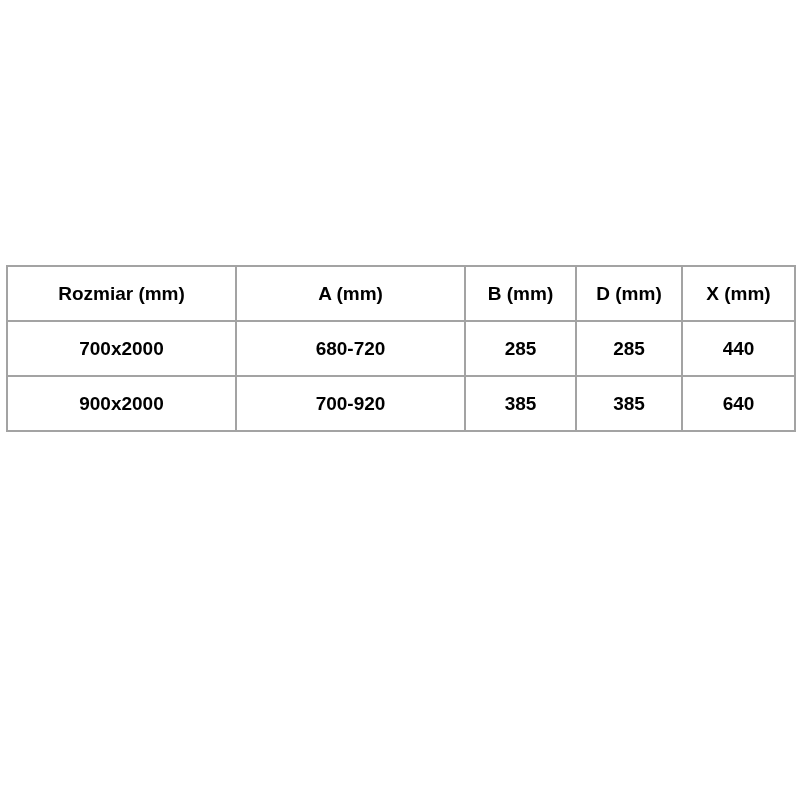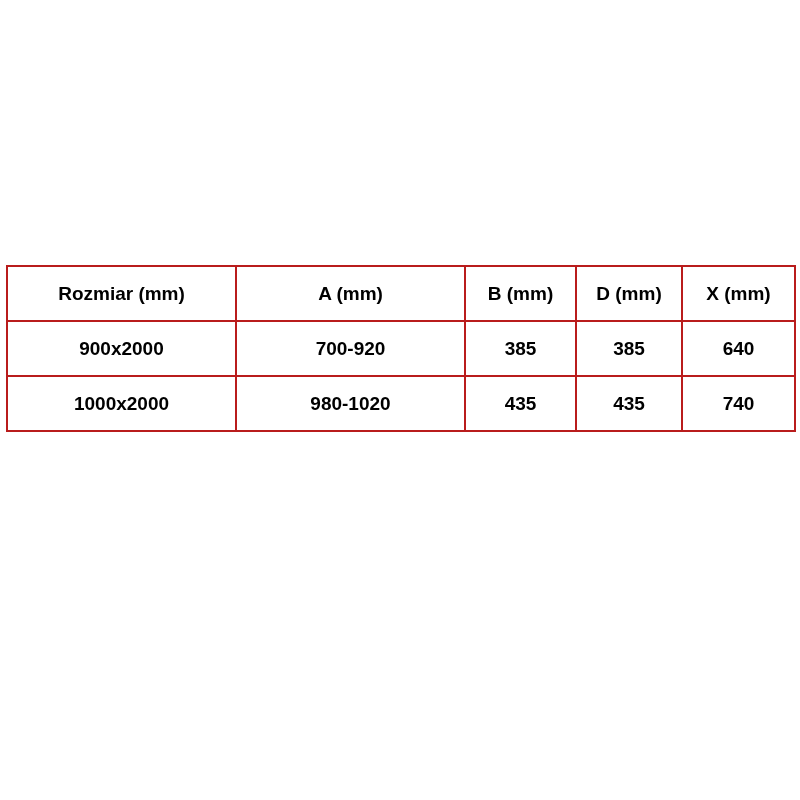--- a/index.html
+++ b/index.html
@@ -24,21 +24,21 @@
     left: 6px;
     top: 265px;
     width: 788px;
   }
   table.spec {
     border-collapse: collapse;
     width: 788px;
     table-layout: fixed;
   }
   table.spec td {
-    border: 2px solid #b91c1c;
+    border: 2px solid #a3a3a3;
     text-align: center;
     vertical-align: middle;
     font-weight: bold;
     font-size: 19px;
     height: 53px;
     padding: 0 4px;
     white-space: nowrap;
   }
   table.spec tr.header-row td {
     font-size: 19px;
@@ -66,29 +66,29 @@
       </colgroup>
       <tbody>
         <tr class="header-row">
           <td>Rozmiar (mm)</td>
           <td>A (mm)</td>
           <td>B (mm)</td>
           <td>D (mm)</td>
           <td>X (mm)</td>
         </tr>
         <tr>
+          <td>700x2000</td>
+          <td>680-720</td>
+          <td>285</td>
+          <td>285</td>
+          <td>440</td>
+        </tr>
+        <tr>
           <td>900x2000</td>
           <td>700-920</td>
           <td>385</td>
           <td>385</td>
           <td>640</td>
-        </tr>
-        <tr>
-          <td>1000x2000</td>
-          <td>980-1020</td>
-          <td>435</td>
-          <td>435</td>
-          <td>740</td>
         </tr>
       </tbody>
     </table>
   </div>
 </div>
 
 </body></html>

